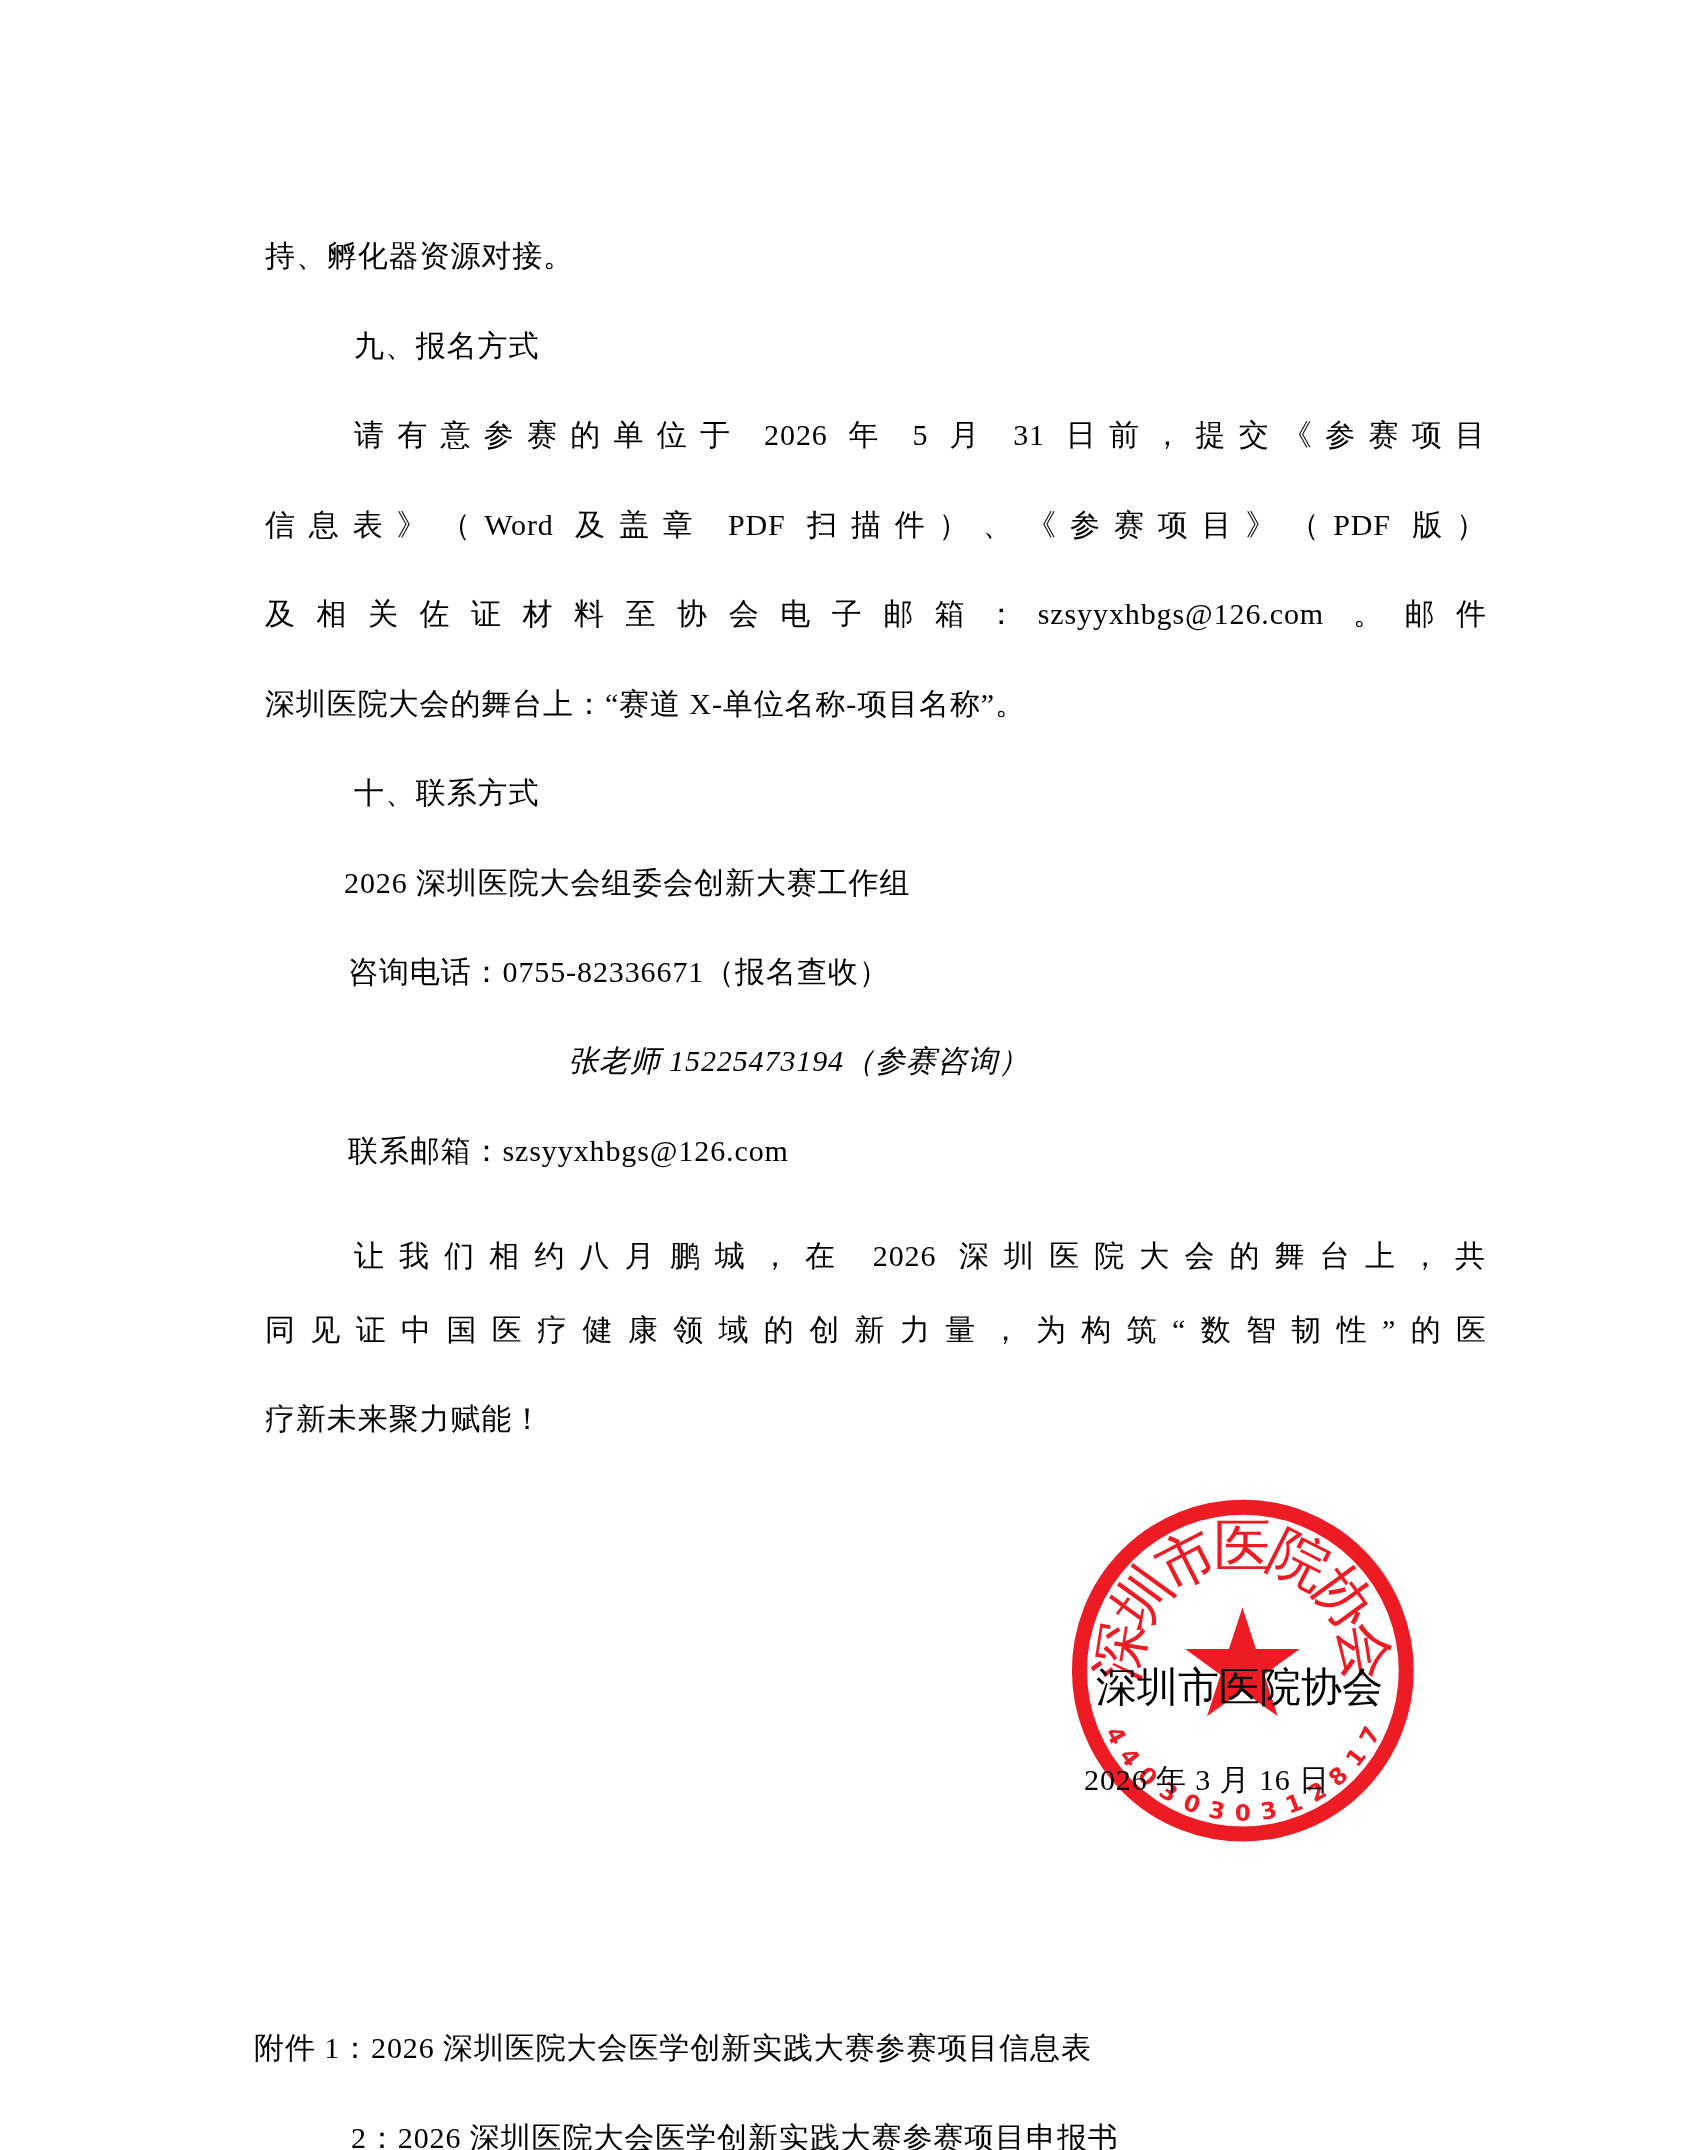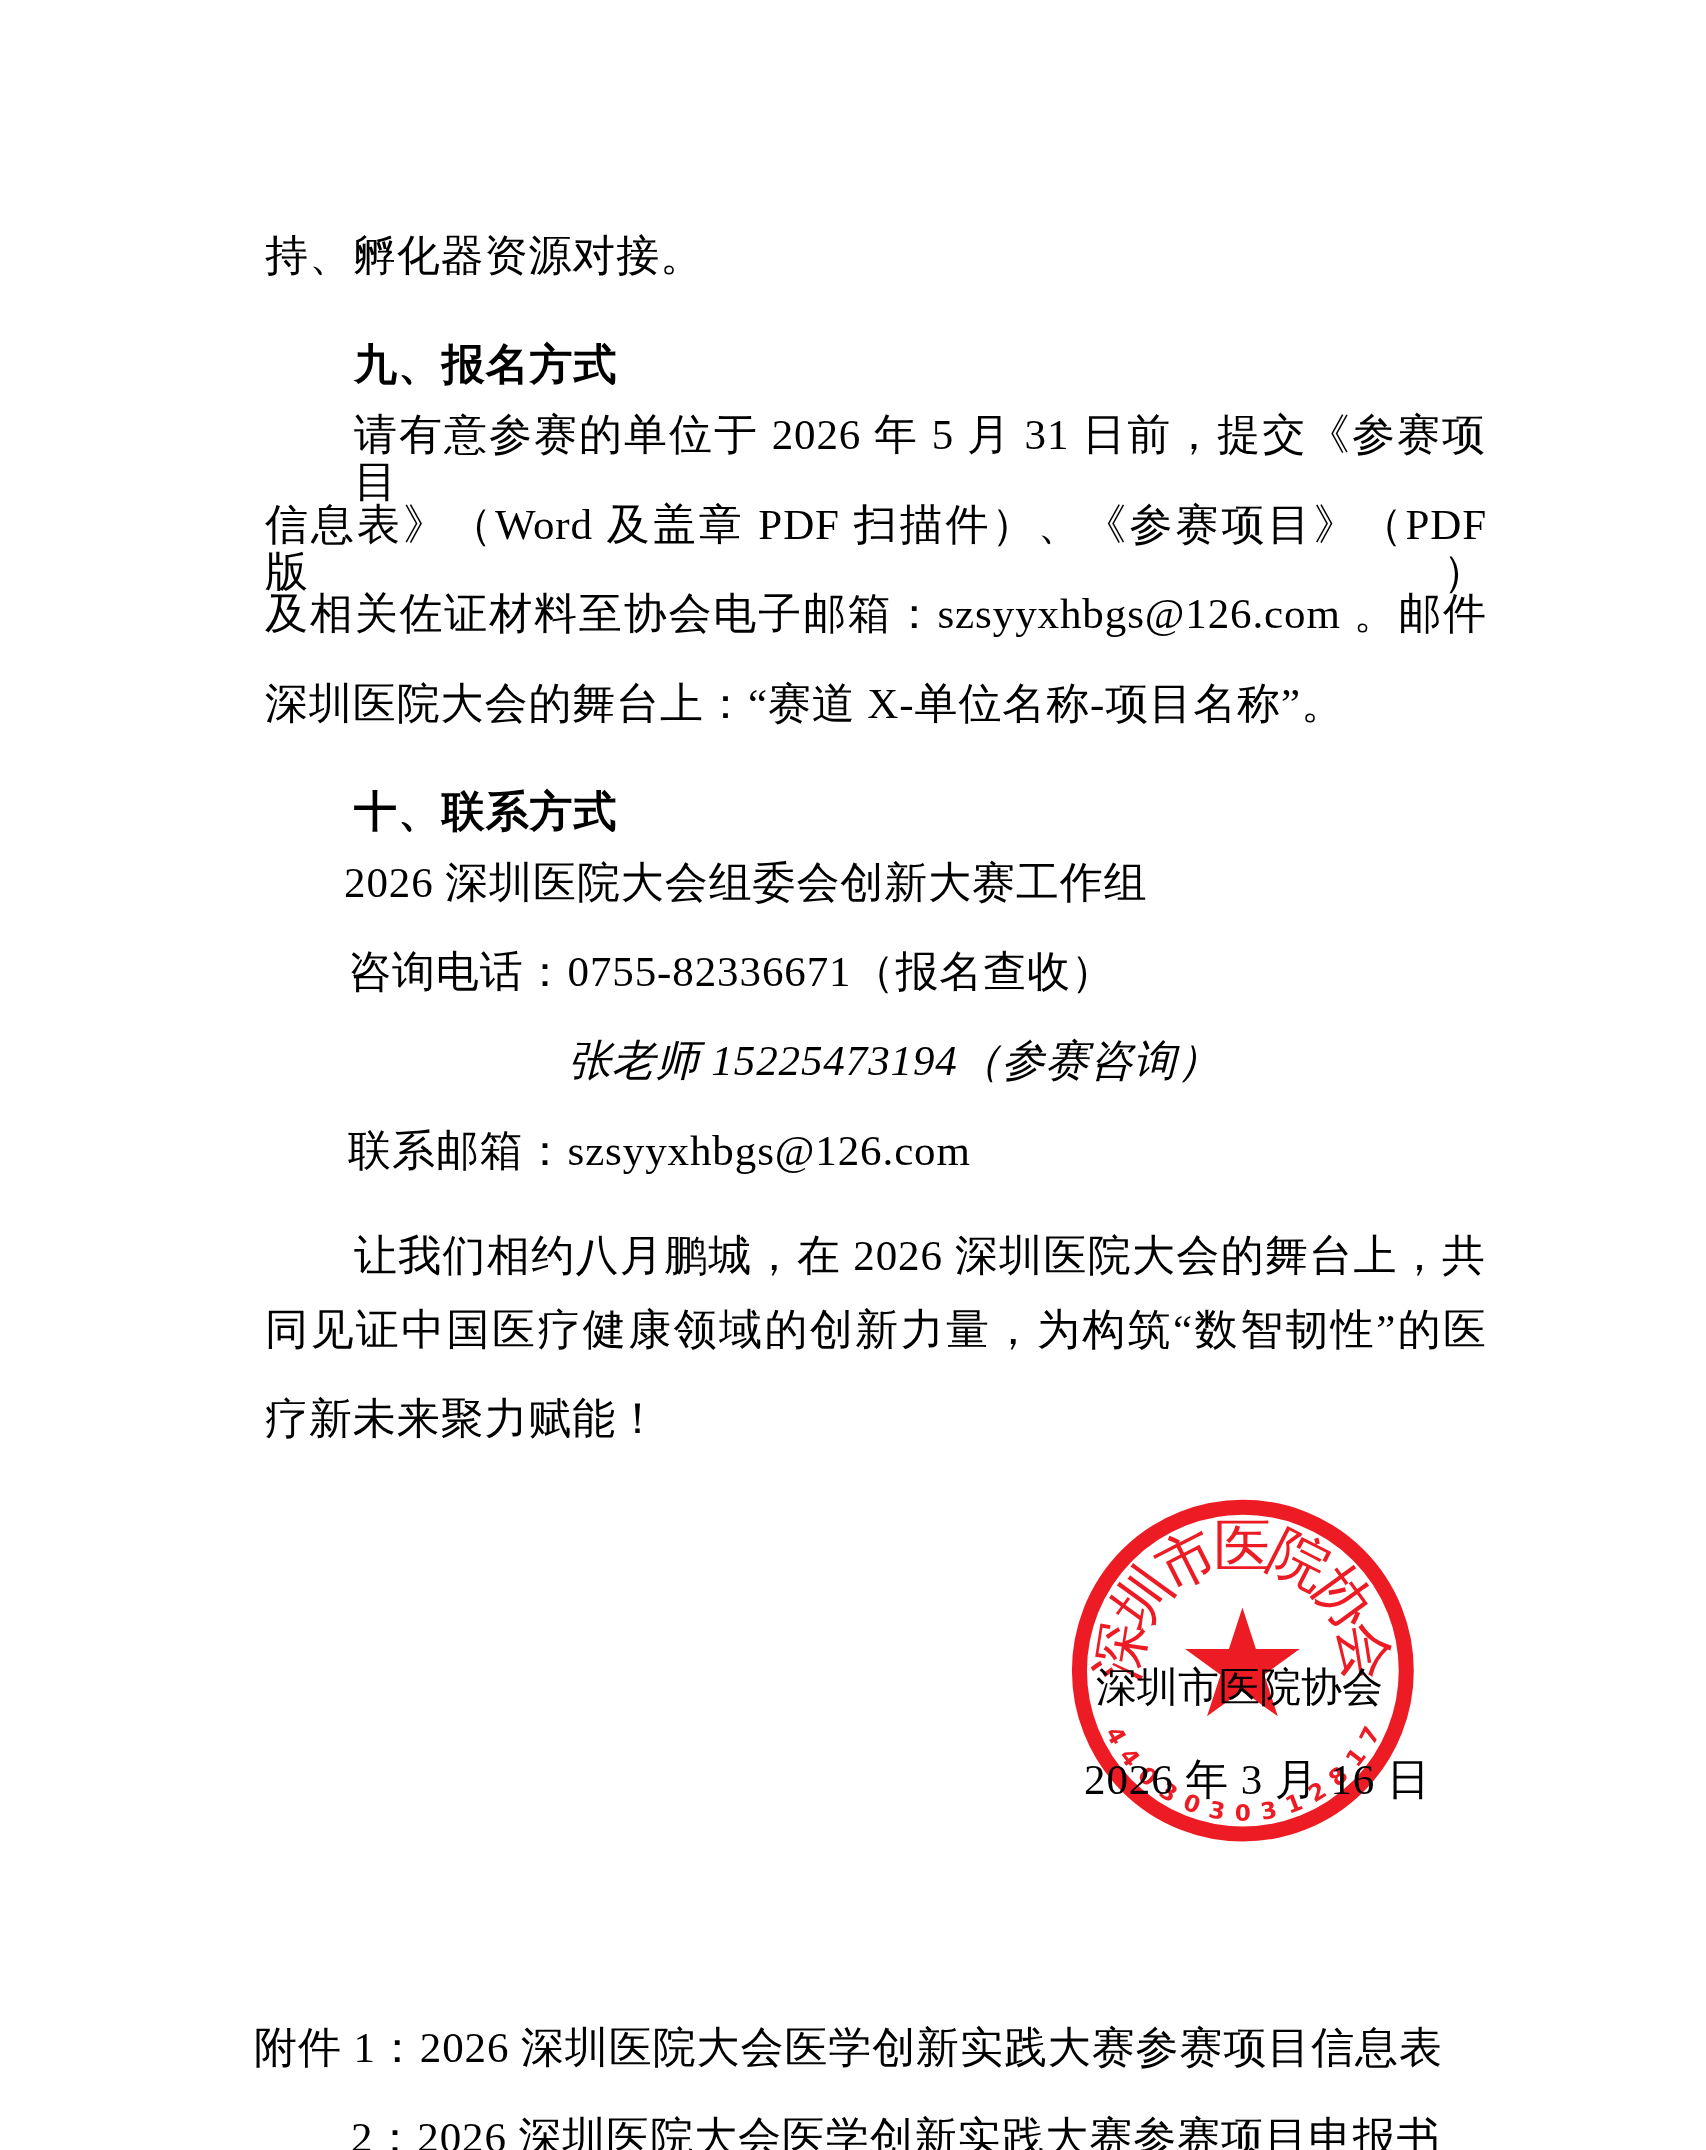--- a/index.html
+++ b/index.html
@@ -6,27 +6,27 @@
   body {
     width: 1707px; height: 2414px;
     background: #ffffff;
     position: relative;
     font-family: "Liberation Serif", "DejaVu Serif", serif;
     color: #000000;
     overflow: hidden;
   }
   .ln {
     position: absolute;
-    font-size: 43px;
+    font-size: 30px;
     line-height: 47px;
     letter-spacing: 0.9px;
     white-space: pre;
     color: #000000;
   }
-  .bold { font-weight: bold; margin-top: 19px; }
+  .bold { font-weight: normal; }
   .j {
     white-space: normal;
     text-align: justify;
     text-align-last: justify;
     text-justify: inter-character;
   }
   .seal-wrap {
     position: absolute;
     left: 1060px; top: 1478px;
     width: 370px; height: 387px;

